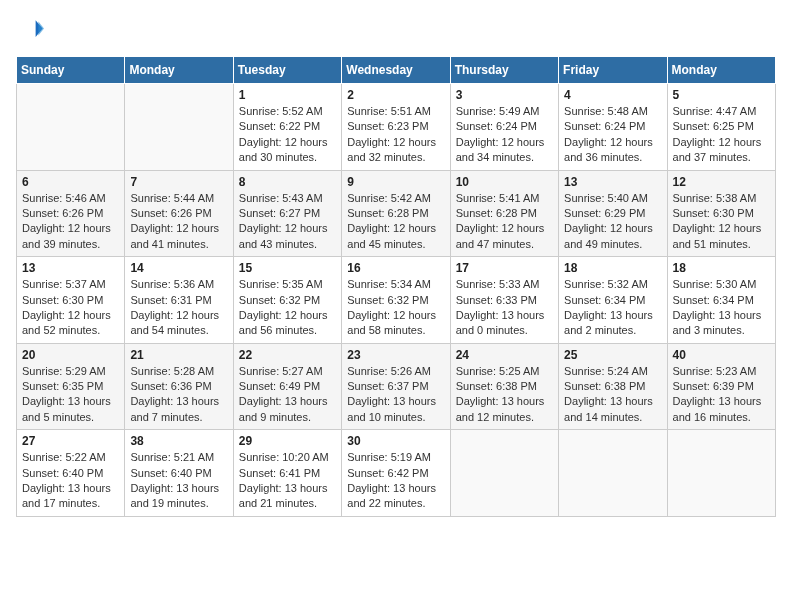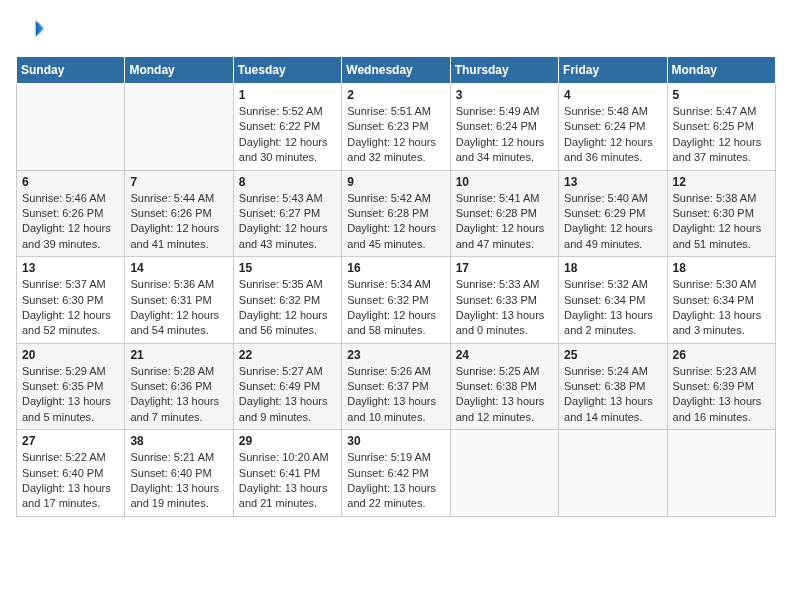--- a/index.html
+++ b/index.html
@@ -148,21 +148,21 @@
         </td>
         <td>
           <div class="day-num">4</div>
           <div class="day-detail">Sunrise: 5:48 AM
 Sunset: 6:24 PM
 Daylight: 12 hours
 and 36 minutes.</div>
         </td>
         <td>
           <div class="day-num">5</div>
-          <div class="day-detail">Sunrise: 5:47 AM
+          <div class="day-detail">Sunrise: 4:47 AM
 Sunset: 6:25 PM
 Daylight: 12 hours
 and 37 minutes.</div>
         </td>
       </tr>
       <tr>
         <td>
           <div class="day-num">6</div>
           <div class="day-detail">Sunrise: 5:46 AM
 Sunset: 6:26 PM
@@ -300,21 +300,21 @@
 and 12 minutes.</div>
         </td>
         <td>
           <div class="day-num">25</div>
           <div class="day-detail">Sunrise: 5:24 AM
 Sunset: 6:38 PM
 Daylight: 13 hours
 and 14 minutes.</div>
         </td>
         <td>
-          <div class="day-num">26</div>
+          <div class="day-num">40</div>
           <div class="day-detail">Sunrise: 5:23 AM
 Sunset: 6:39 PM
 Daylight: 13 hours
 and 16 minutes.</div>
         </td>
       </tr>
       <tr>
         <td>
           <div class="day-num">27</div>
           <div class="day-detail">Sunrise: 5:22 AM

